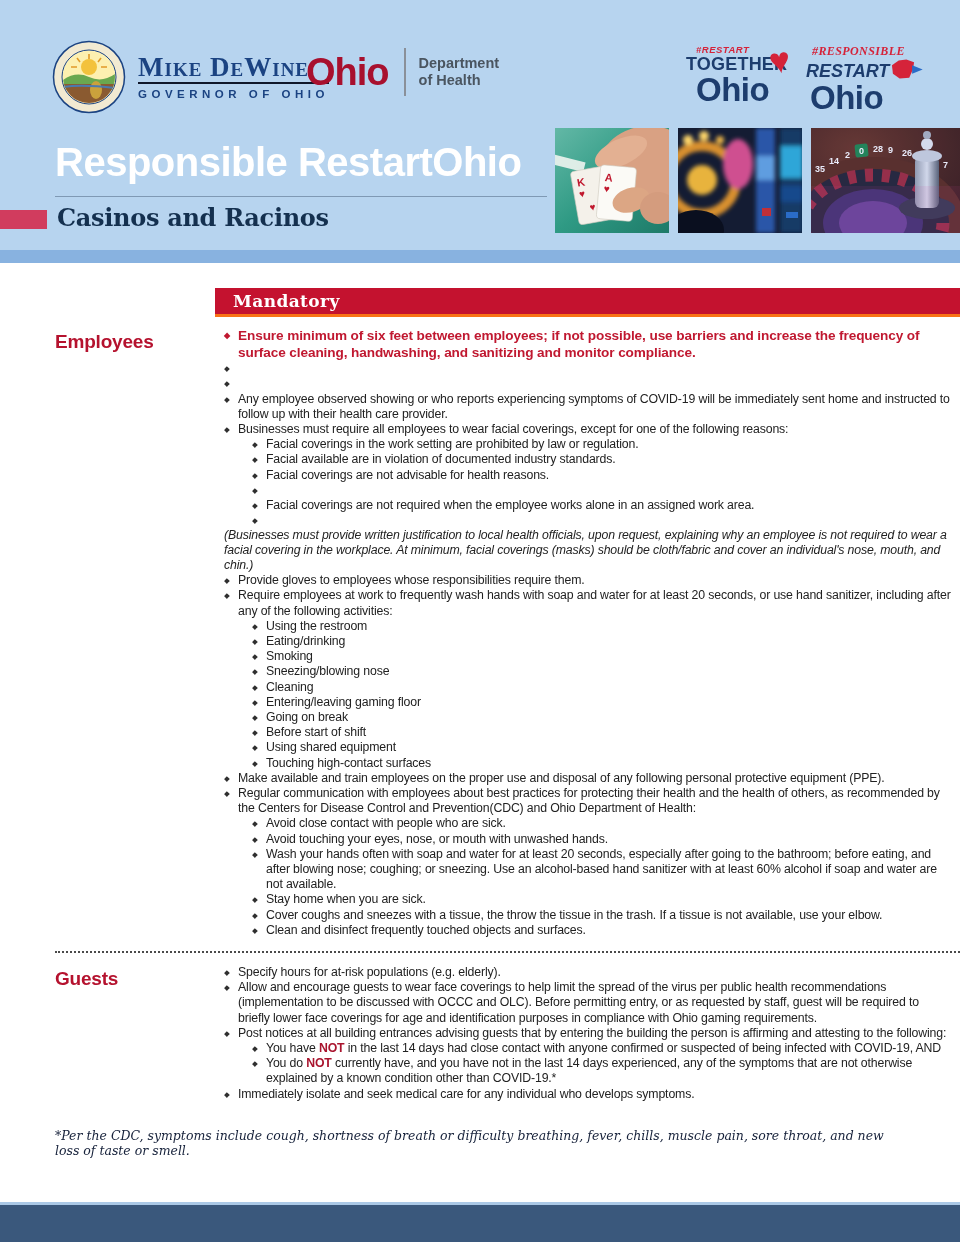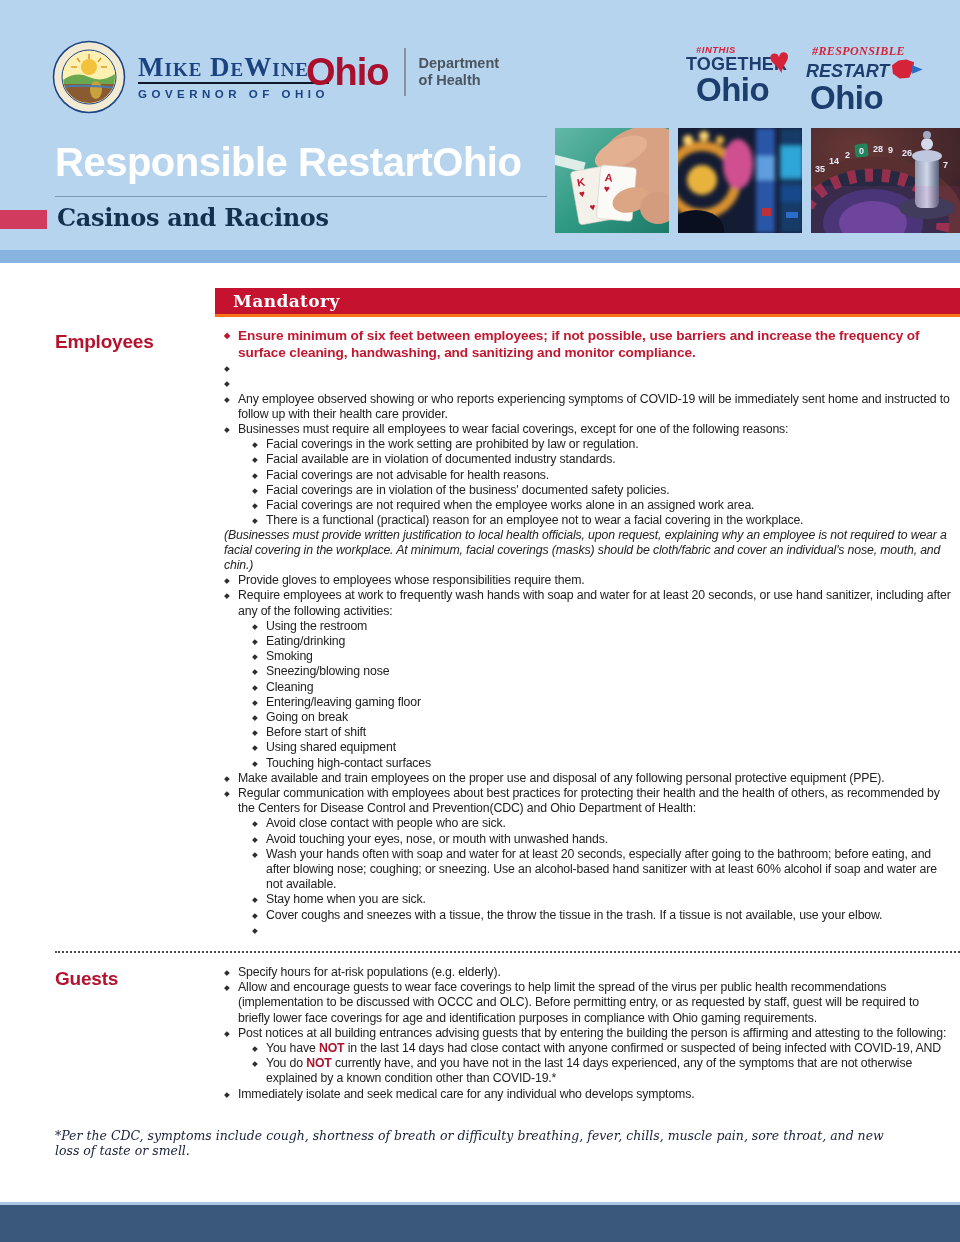--- a/index.html
+++ b/index.html
@@ -110,21 +110,21 @@
     <div class="odh-logo">
       <span class="ohio-brand">Ohio</span>
       <span class="odh-divider"></span>
       <span class="odh-dept">
         <div>Department</div>
         <div>of Health</div>
       </span>
     </div>
 
     <div class="logo-together">
-      <span class="lt-hash">#INTHIS</span>
+      <span class="lt-hash">#RESTART</span>
       <div class="lt-word">TOGETHER</div>
       <div class="lt-ohio">Ohio</div>
       <span class="lt-heart">♥</span>
     </div>
 
     <div class="logo-restart">
       <div class="lr-hash">#RESPONSIBLE</div>
       <div class="lr-row">
         <span class="lr-word">RESTART</span>
         <svg class="lr-shape" width="34" height="25" viewBox="0 0 34 25">
@@ -274,29 +274,27 @@
           <div class="b-row lvl2">
             <span class="b-glyph">◆</span>
             <div class="b-text">Facial available are in violation of documented industry standards.</div>
           </div>
           <div class="b-row lvl2">
             <span class="b-glyph">◆</span>
             <div class="b-text">Facial coverings are not advisable for health reasons.</div>
           </div>
           <div class="b-row lvl2">
             <span class="b-glyph">◆</span>
-            <div class="b-text">Facial coverings are in violation of the business' documented safety policies.</div>
           </div>
           <div class="b-row lvl2">
             <span class="b-glyph">◆</span>
             <div class="b-text">Facial coverings are not required when the employee works alone in an assigned work area.</div>
           </div>
           <div class="b-row lvl2">
             <span class="b-glyph">◆</span>
-            <div class="b-text">There is a functional (practical) reason for an employee not to wear a facial covering in the workplace.</div>
           </div>
           <div class="b-row note">
             <div class="b-text note-text">(Businesses must provide written justification to local health officials, upon request, explaining why an employee is not required to wear a facial covering in the workplace. At minimum, facial coverings (masks) should be cloth/fabric and cover an individual's nose, mouth, and chin.)</div>
           </div>
           <div class="b-row">
             <span class="b-glyph">◆</span>
             <div class="b-text">Provide gloves to employees whose responsibilities require them.</div>
           </div>
           <div class="b-row">
             <span class="b-glyph">◆</span>
@@ -365,20 +363,21 @@
           <div class="b-row lvl2">
             <span class="b-glyph">◆</span>
             <div class="b-text">Stay home when you are sick.</div>
           </div>
           <div class="b-row lvl2">
             <span class="b-glyph">◆</span>
             <div class="b-text">Cover coughs and sneezes with a tissue, the throw the tissue in the trash. If a tissue is not available, use your elbow.</div>
           </div>
           <div class="b-row lvl2">
             <span class="b-glyph">◆</span>
+            <div class="b-text">Clean and disinfect frequently touched objects and surfaces.</div>
           </div>
         </div>
     </div>
 
     <div class="dotted-sep"></div>
 
     <div class="section">
       <div class="sec-label">Guests</div>
       <div class="sec-body">
           <div class="b-row">

